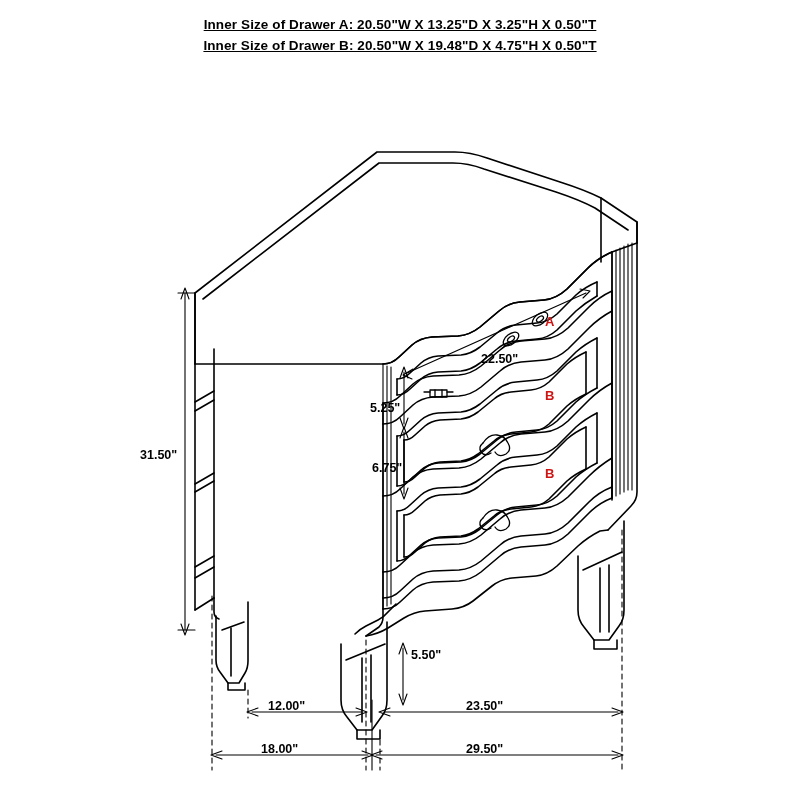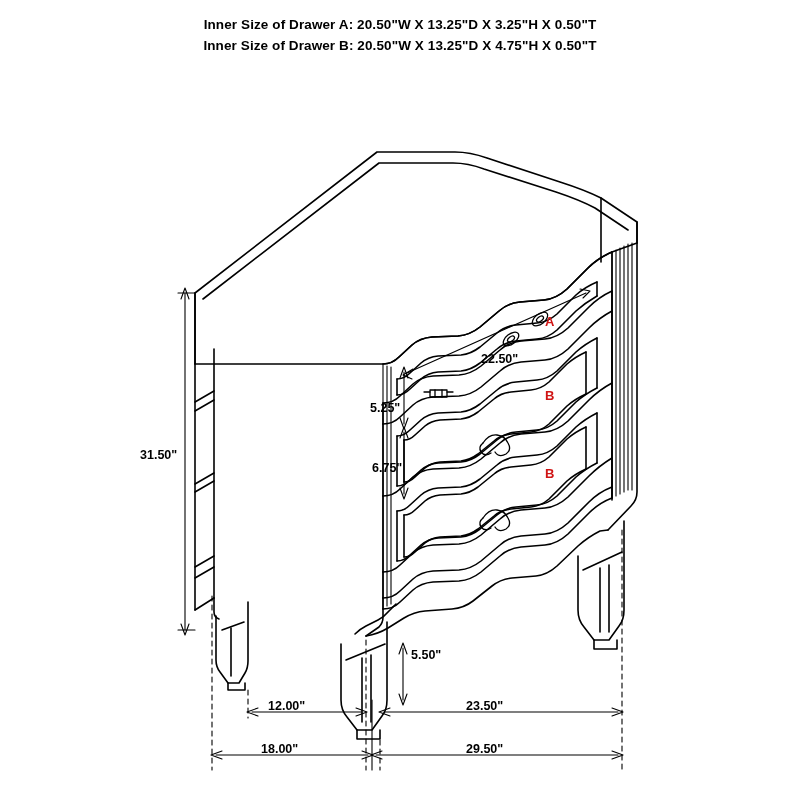--- a/index.html
+++ b/index.html
@@ -19,20 +19,21 @@
     position: relative;
     width: 800px;
     height: 800px;
   }
   .header {
     position: absolute;
     top: 14px;
     left: 0;
     width: 800px;
     text-align: center;
+    text-decoration: underline;
   }
   .header-line {
     font-size: 13.5px;
     font-weight: bold;
     letter-spacing: 0.1px;
     line-height: 21px;
     white-space: nowrap;
   }
   .drawing {
     position: absolute;
@@ -54,21 +55,21 @@
     color: #d01414;
   }
 </style>
 </head>
 <body>
 
 <div id="stage">
 
   <div class="header">
     <div class="header-line">Inner Size of Drawer A: 20.50"W X 13.25"D X 3.25"H X 0.50"T</div>
-    <div class="header-line">Inner Size of Drawer B: 20.50"W X 13.25"D X 4.75"H X 0.50"T</div>
+    <div class="header-line">Inner Size of Drawer B: 20.50"W X 19.48"D X 4.75"H X 0.50"T</div>
   </div>
 
   <svg class="drawing" viewBox="0 0 800 800" xmlns="http://www.w3.org/2000/svg">
     <g fill="none" stroke="#000000" stroke-width="1.6" stroke-linejoin="round" stroke-linecap="round">
 
       <path d="M195,293 L377,152 L455,152 Q470,152 487,158 L560,182 Q585,190 601,198 L637,222
                L637,243
                L612,252 Q598,258 588,268 L567,289 Q556,299 544,300
                L520,302 Q508,303 499,311 L480,327 Q470,335 458,336
                L432,337 Q420,338 412,345 L399,357 Q392,364 383,364 L195,364 Z"></path>

